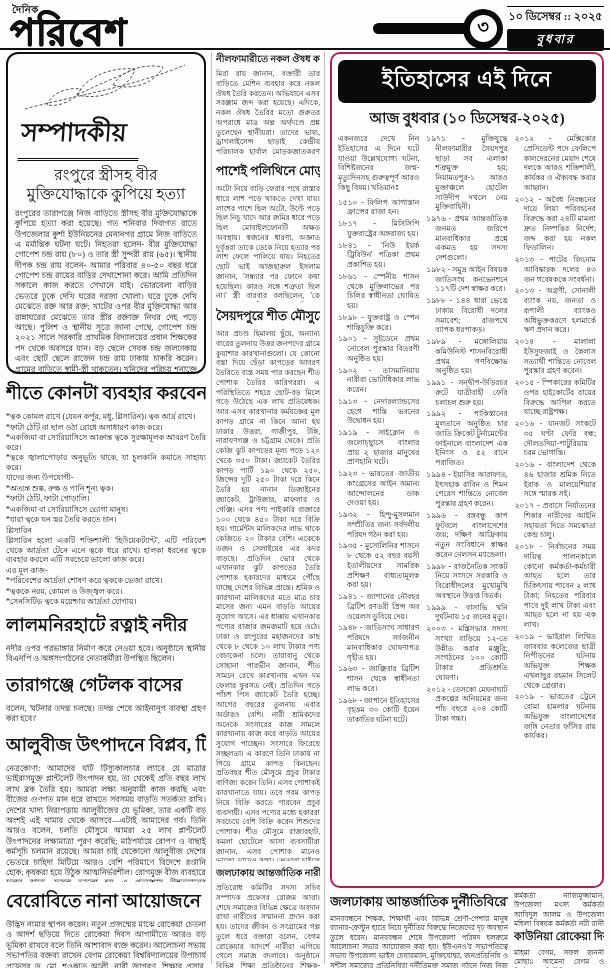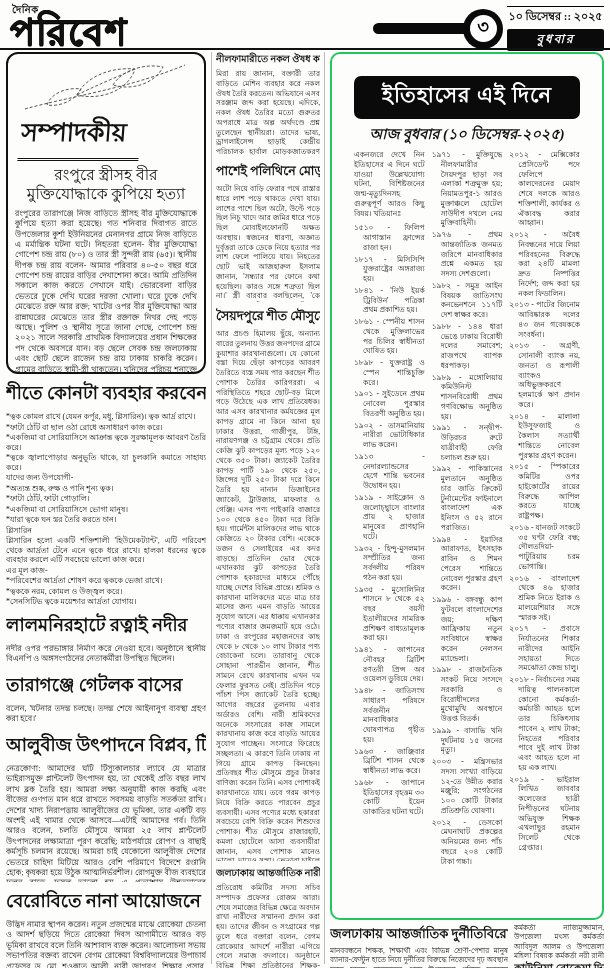--- a/index.html
+++ b/index.html
@@ -48,24 +48,24 @@
   .artM{margin-bottom:5px;}
   .artM h3{font-weight:bold;margin-bottom:2px;white-space:nowrap;overflow:hidden;}
   .mh1{font-size:9.5px;}
   .mh2{font-size:12.5px;}
   .mbody{font-size:7.4px;line-height:1.32;text-align:justify;overflow:hidden;}
   .mb1{height:88px;}
   .mb2{height:118px;}
   .mb3{height:532px;}
   .mb4{height:86px;}
   
-  .histbox{border:2px solid #22c55e;border-radius:10px;height:820px;padding:22px;overflow:hidden;margin-bottom:4px;}
+  .histbox{border:2px solid #be185d;border-radius:10px;height:820px;padding:6px;overflow:hidden;margin-bottom:4px;}
   .histttl{background:#0a0a0a;color:#fff;border-radius:7px;text-align:center;font-size:21px;font-weight:bold;
            padding:3px 0 5px;letter-spacing:1px;}
-  .histsub{text-align:center;font-size:14.5px;font-weight:bold;font-style:italic;padding:4px 0 3px;}
+  .histsub{text-align:center;font-size:14.5px;font-weight:bold;padding:4px 0 3px;}
   .histcols{column-count:3;column-gap:7px;column-rule:none;font-size:7.5px;line-height:1.3;height:742px;overflow:hidden;text-align:justify;}
   .histcols .li{padding-left:9px;text-indent:-9px;margin-bottom:2px;break-inside:avoid;}
   .histcols .intro{padding-left:0;text-indent:0;margin-bottom:5px;}
   
   .brb{display:flex;gap:6px;height:86px;overflow:hidden;}
   .brA{width:178px;flex:none;}
   .brA h3{font-size:13px;font-weight:bold;white-space:nowrap;overflow:hidden;margin-bottom:2px;}
   .brA .body{font-size:7.2px;height:66px;}
   .brB{flex:1;min-width:0;}
   .brB .body{font-size:7.2px;}
@@ -184,20 +184,21 @@
             <div class="li intro">একনজরে দেখে নিন ইতিহাসের এ দিনে ঘটে যাওয়া উল্লেখযোগ্য ঘটনা, বিশিষ্টজনের জন্ম-মৃত্যুদিনসহ গুরুত্বপূর্ণ আরও কিছু বিষয়। খতিয়ানঃ</div>
             <div class="li">১৫১০ - ফিলিপ আগাস্তান ফ্রান্সের রাজা হন।</div>
             <div class="li">১৮১৭ - মিসিসিপি যুক্তরাষ্ট্রের অঙ্গরাজ্য হয়।</div>
             <div class="li">১৮৪১ - 'নিউ ইয়র্ক ট্রিবিউন' পত্রিকা প্রথম প্রকাশিত হয়।</div>
             <div class="li">১৮৬১ - স্পেনীয় শাসন থেকে মুক্তিলাভের পর চিলির স্বাধীনতা ঘোষিত হয়।</div>
             <div class="li">১৮৯৮ - যুক্তরাষ্ট্র ও স্পেন শান্তিচুক্তি করে।</div>
             <div class="li">১৯০১ - সুইডেনে প্রথম নোবেল পুরস্কার বিতরণী অনুষ্ঠিত হয়।</div>
             <div class="li">১৯০২ - তাসমানিয়ায় নারীরা ভোটাধিকার লাভ করেন।</div>
             <div class="li">১৯১৩ - নেদারল্যান্ডসের হেগে শান্তি ভবনের উদ্বোধন হয়।</div>
             <div class="li">১৯১৯ - সাইক্লোন ও জলোচ্ছ্বাসে বাংলার প্রায় ২ হাজার মানুষের প্রাণহানি ঘটে।</div>
+            <div class="li">১৯২৩ - ভারতের জাতীয় কংগ্রেসের আইন অমান্য আন্দোলনের ডাক দেওয়া হয়।</div>
             <div class="li">১৯৩২ - হিন্দু-মুসলমান সম্প্রীতির জন্য সর্বদলীয় পরিষদ গঠন করা হয়।</div>
             <div class="li">১৯৩৫ - মুসোলিনির শাসনে ৮ থেকে ৫২ বছর বয়সী ইতালীয়দের সামরিক প্রশিক্ষণ বাধ্যতামূলক করা হয়।</div>
             <div class="li">১৯৪১ - জাপানের নৌবহর ব্রিটিশ রণতরী প্রিন্স অব ওয়েলস ডুবিয়ে দেয়।</div>
             <div class="li">১৯৪৮ - জাতিসংঘ সাধারণ পরিষদে সর্বজনীন মানবাধিকার ঘোষণাপত্র গৃহীত হয়।</div>
             <div class="li">১৯৬৩ - জাঞ্জিবার ব্রিটিশ শাসন থেকে স্বাধীনতা লাভ করে।</div>
             <div class="li">১৯৬৮ - জাপানে ইতিহাসের বৃহত্তম ৩০ কোটি ইয়েন ডাকাতির ঘটনা ঘটে।</div>
             <div class="li">১৯৭১ - মুক্তিযুদ্ধে নীলফামারীর সৈয়দপুর ছাড়া সব এলাকা শত্রুমুক্ত হয়; নিয়ামতপুর-১ আরও মুক্তাঞ্চলে হোটেল সাউদীপ দখলে নেয় মুক্তিবাহিনী।</div>
             <div class="li">১৯৭৬ - প্রথম আন্তর্জাতিক জনমত জরিপে মানবাধিকার প্রশ্নে একমত হয় সদস্য দেশগুলো।</div>
             <div class="li">১৯৮২ - সমুদ্র আইন বিষয়ক জাতিসংঘ কনভেনশনে ১১৭টি দেশ স্বাক্ষর করে।</div>
             <div class="li">১৯৮৮ - ১৪৪ ধারা ভেঙে ঢাকায় বিরোধী দলের সমাবেশ; রাজপথে ব্যাপক ধরপাকড়।</div>

